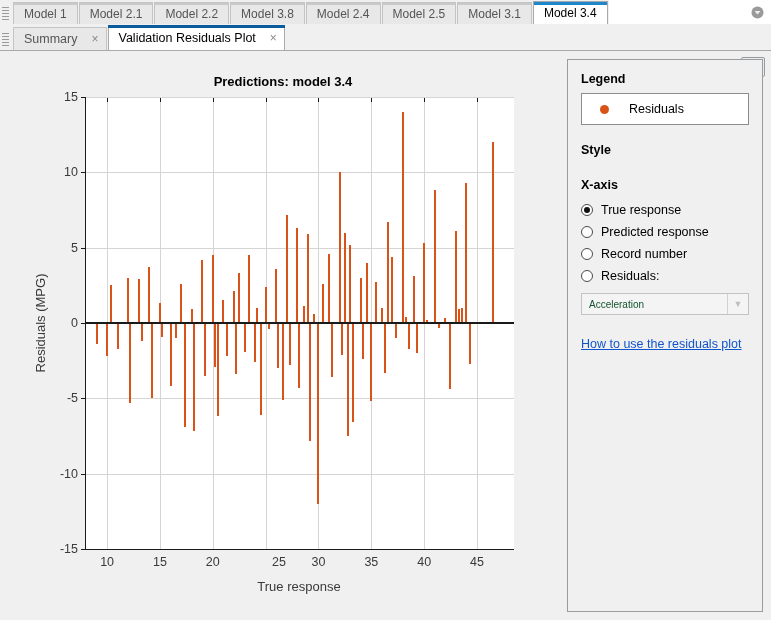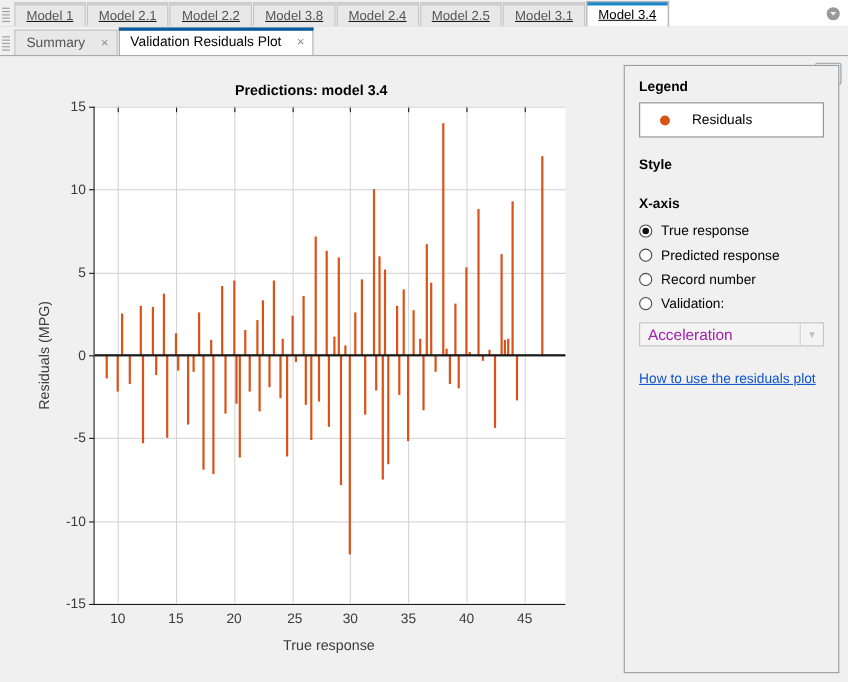--- a/index.html
+++ b/index.html
@@ -9,21 +9,21 @@
     font-family:"Liberation Sans", sans-serif;
     font-size:12px;color:#1a1a1a;
     -webkit-font-smoothing:antialiased;
   }
   .app{position:relative;width:771px;height:620px;background:#f0f0f0;}
 
   
   .modelbar{
     position:absolute;left:0;top:0;width:771px;height:24px;
     background:#f0f0f0;border-bottom:1px solid #b6b6b6;
-    display:flex;align-items:flex-end;text-decoration:underline;
+    display:flex;align-items:flex-end;
   }
   .grip{
     width:9px;height:20px;margin:0 2px 1px 2px;flex:0 0 auto;
     display:flex;flex-direction:column;justify-content:center;gap:2px;
   }
   .grip i{display:block;height:1px;background:#9a9a9a;width:7px;}
   .mtab{
     position:relative;height:22px;box-sizing:border-box;
     background:#e8e8e8;border:1px solid #c4c4c4;border-bottom:none;
     display:flex;align-items:center;justify-content:center;
@@ -138,21 +138,21 @@
   .radio.dis{border-color:#b9b9b9;}
   .radio-label{font-size:12.5px;color:#000;}
   .radio-label.dis{color:#b0b0b0;}
   .gap{height:14px;}
   .combo{
     display:flex;margin-top:6px;height:22px;border:1px solid #c2c2c2;background:#f4f4f4;
     box-sizing:border-box;
   }
   .combo-text{
     flex:1 1 auto;display:flex;align-items:center;padding-left:7px;
-    font-size:14px;color:#a21caf;
+    font-size:10px;color:#14532d;
   }
   .combo-arrow{
     width:20px;border-left:1px solid #d2d2d2;
     display:flex;align-items:center;justify-content:center;color:#c0c0c0;font-size:9px;
   }
   .helplink{
     margin-top:22px;font-size:12.5px;color:#1155cc;text-decoration:underline;
     display:inline-block;
   }
 </style>
@@ -243,21 +243,21 @@
           <div class="xtickmark" style="left: 21.1358px;"></div>
           <div class="xtick" style="left: 21.1358px;">10</div>
           <div class="gridv" style="left: 73.9753px;"></div>
           <div class="xtickmark" style="left: 73.9753px;"></div>
           <div class="xtick" style="left: 73.9753px;">15</div>
           <div class="gridv" style="left: 126.815px;"></div>
           <div class="xtickmark" style="left: 126.815px;"></div>
           <div class="xtick" style="left: 126.815px;">20</div>
           <div class="gridv" style="left: 179.654px;"></div>
           <div class="xtickmark" style="left: 179.654px;"></div>
-          <div class="xtick" style="left: 182px;">25</div>
+          <div class="xtick" style="left: 193px;">25</div>
           <div class="gridv" style="left: 232.494px;"></div>
           <div class="xtickmark" style="left: 232.494px;"></div>
           <div class="xtick" style="left: 232.494px;">30</div>
           <div class="gridv" style="left: 285.333px;"></div>
           <div class="xtickmark" style="left: 285.333px;"></div>
           <div class="xtick" style="left: 285.333px;">35</div>
           <div class="gridv" style="left: 338.173px;"></div>
           <div class="xtickmark" style="left: 338.173px;"></div>
           <div class="xtick" style="left: 338.173px;">40</div>
           <div class="gridv" style="left: 391.012px;"></div>
@@ -391,21 +391,21 @@
           <div class="radio-row">
             <span class="radio"></span>
             <span class="radio-label">Predicted response</span>
           </div>
           <div class="radio-row">
             <span class="radio"></span>
             <span class="radio-label">Record number</span>
           </div>
           <div class="radio-row">
             <span class="radio"></span>
-            <span class="radio-label">Validation:</span>
+            <span class="radio-label">Residuals:</span>
           </div>
         </div>
 
       <div class="combo">
         <div class="combo-text">Acceleration</div>
         <div class="combo-arrow">▼</div>
       </div>
 
       <a class="helplink" href="#">How to use the residuals plot</a>
     </div>

